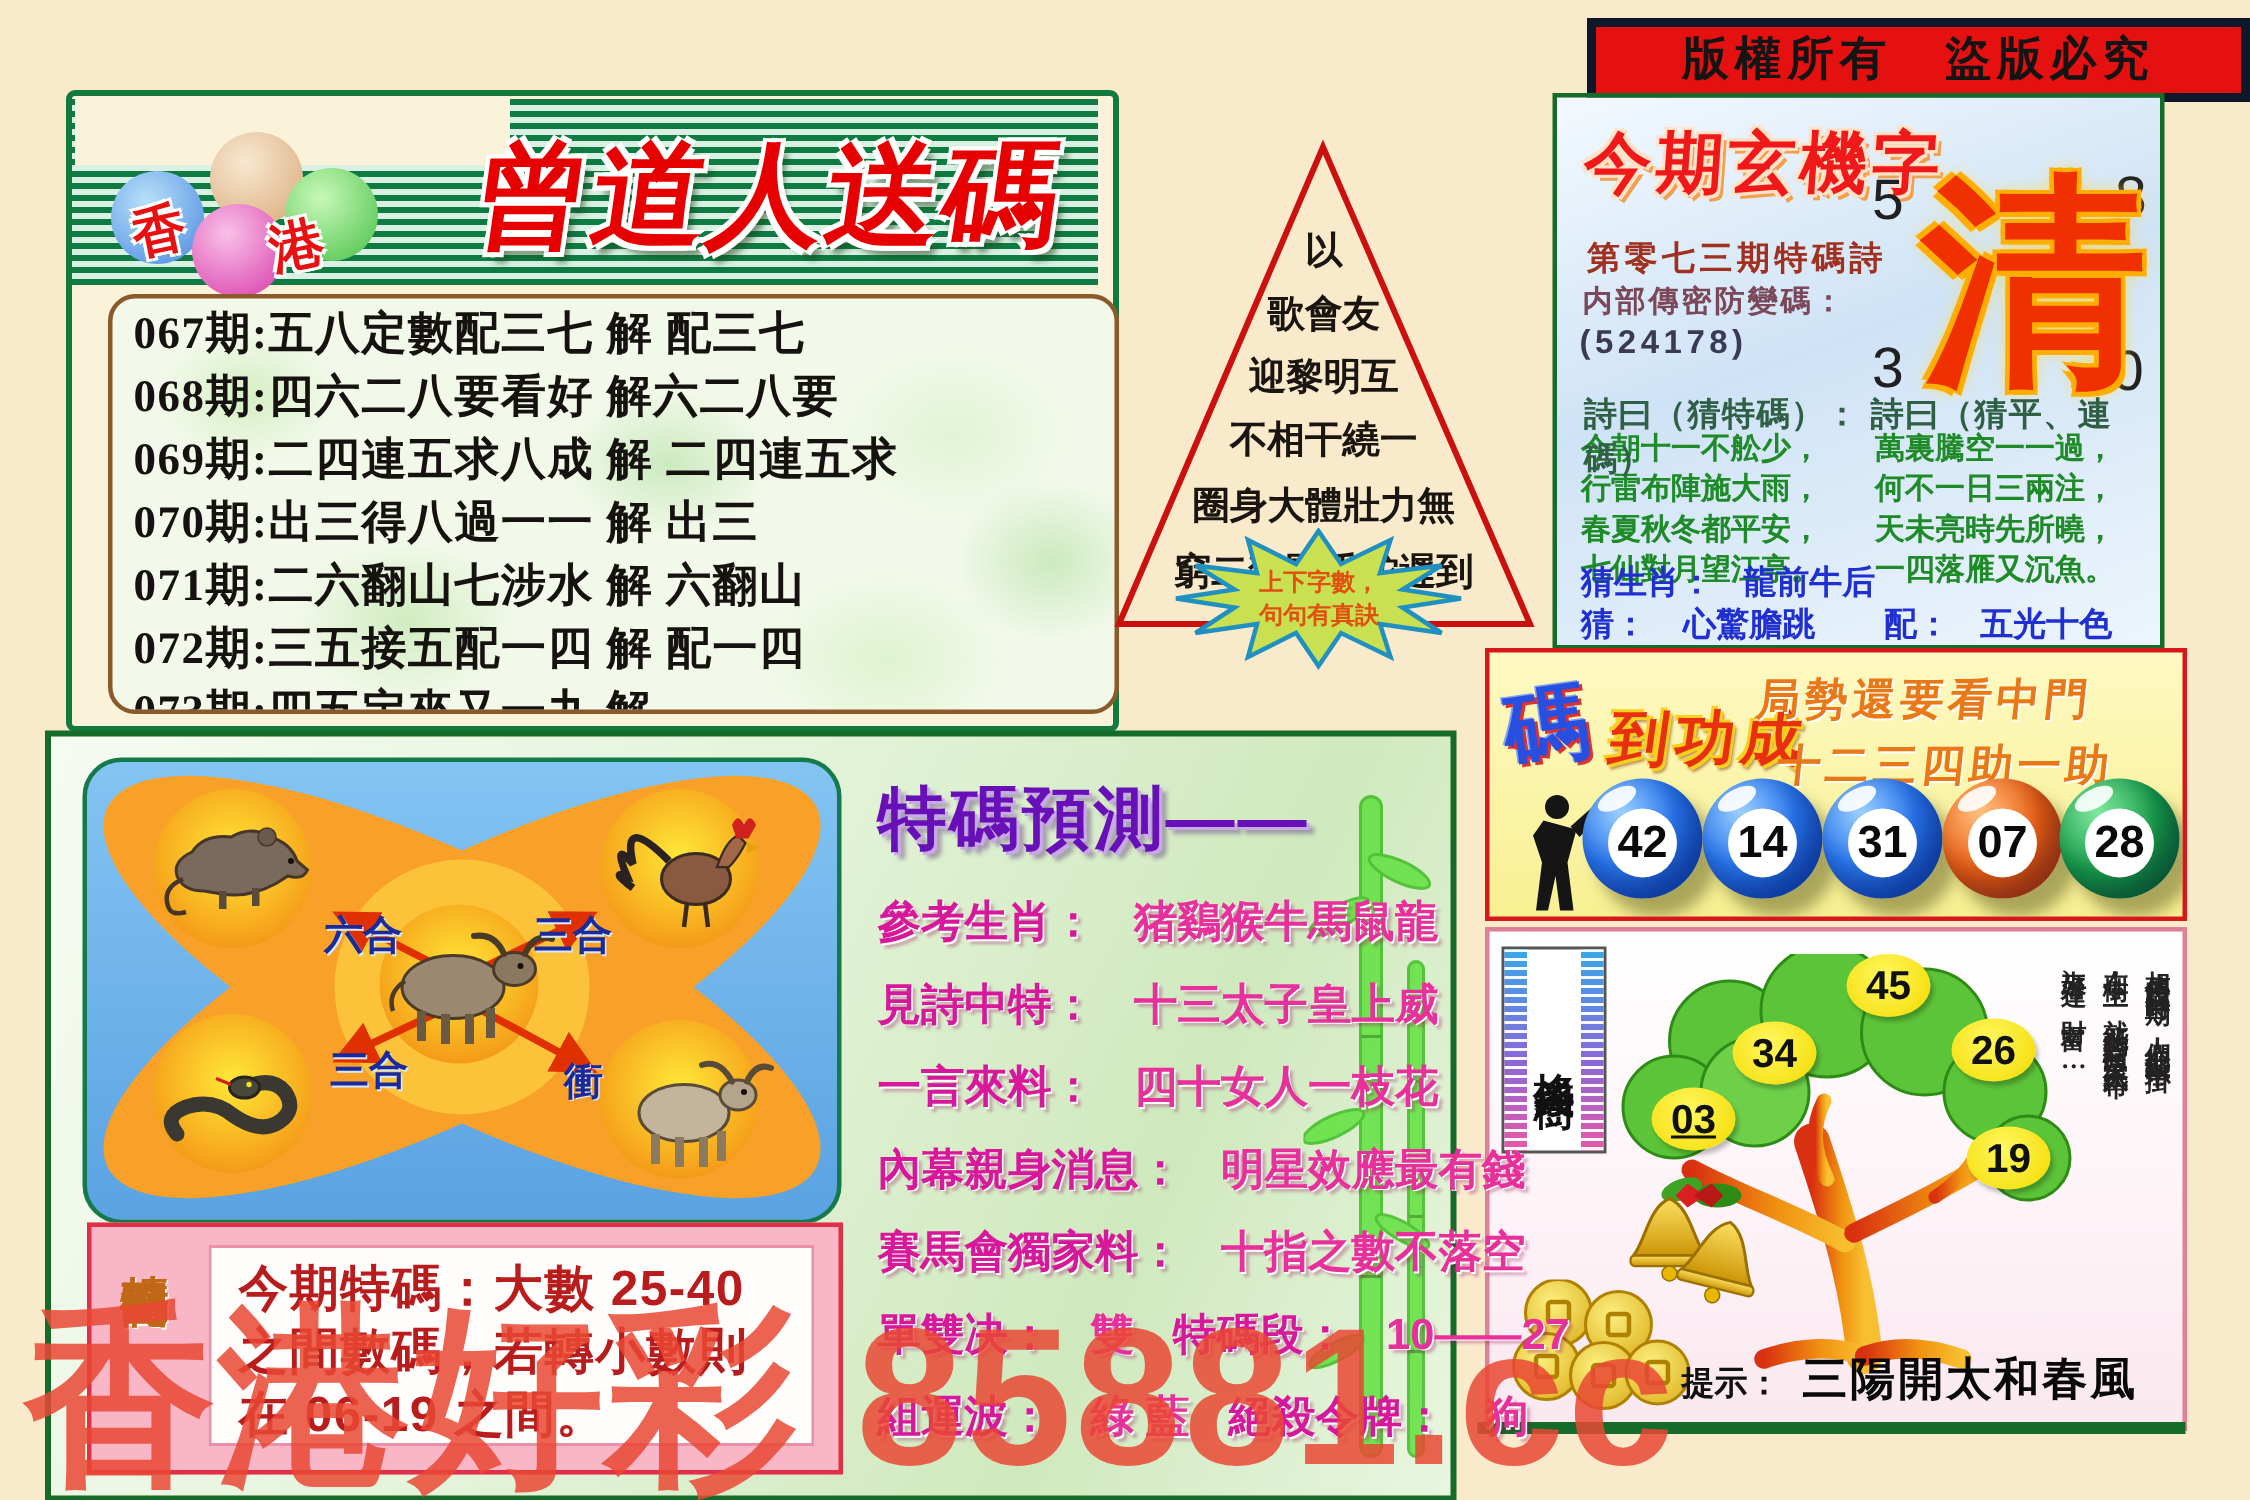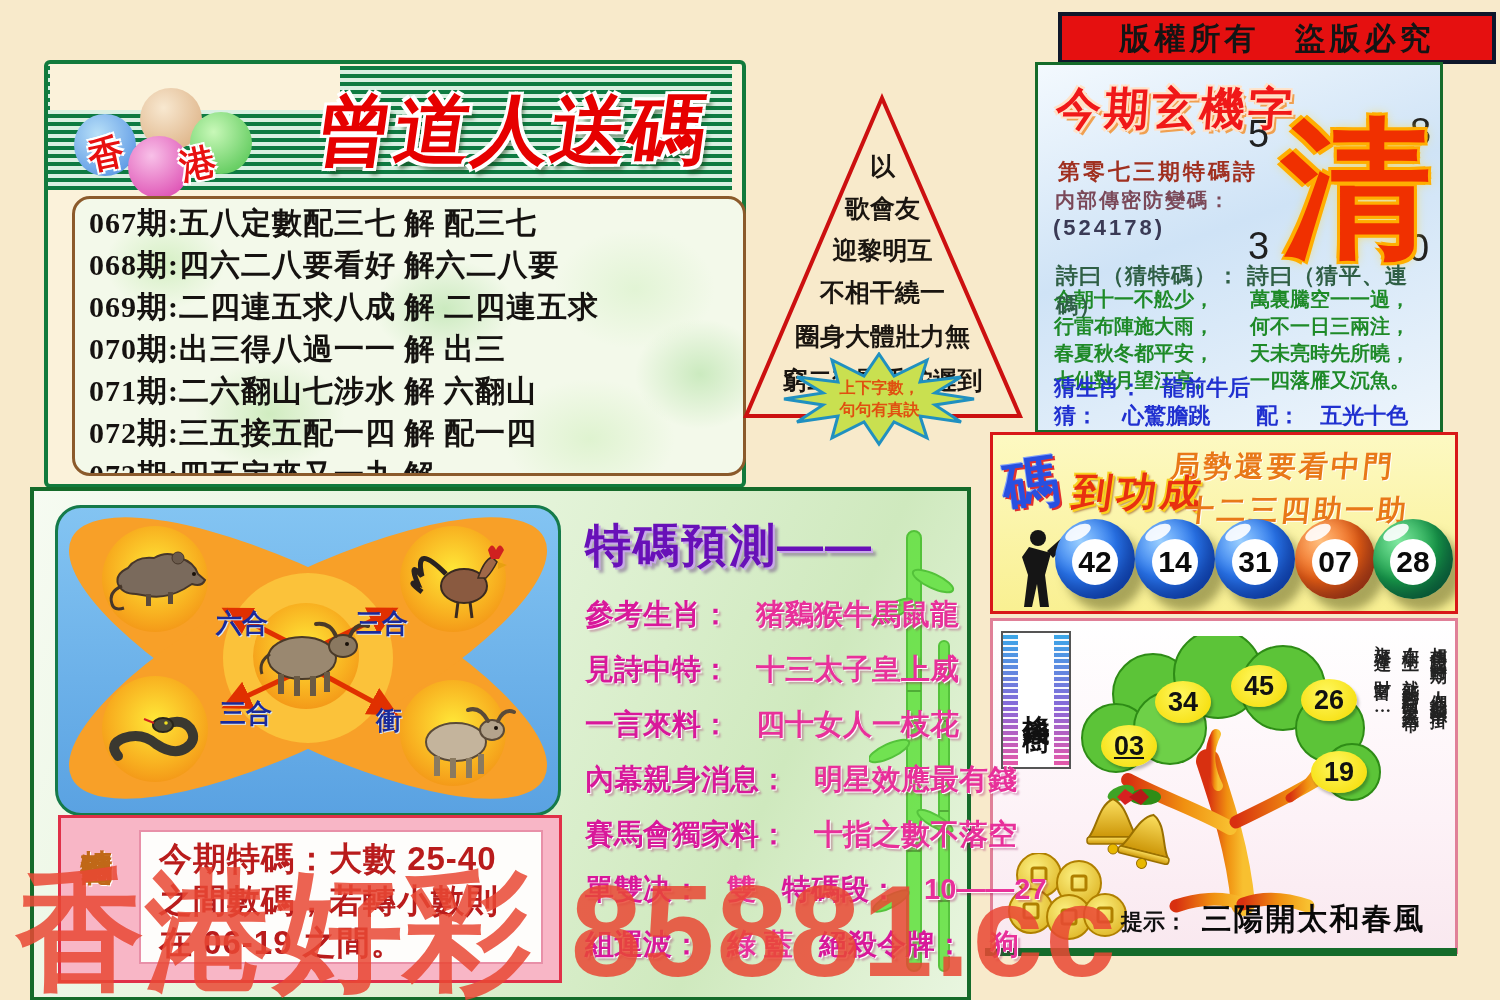--- a/index.html
+++ b/index.html
@@ -1,22 +1,22 @@
 <!DOCTYPE html>
 <html><head>
 <meta charset="utf-8">
 <style>
   html,body{margin:0;padding:0;}
   .page{position:relative;width:1500px;height:1000px;background:#F8EACB;overflow:hidden;
         font-family:"Liberation Sans",sans-serif;}
   .abs{position:absolute;}
 
   
-  .banner{left:1058px;top:12px;width:430px;height:44px;background:#E51010;border:4px solid #0f172a;
-          display:flex;align-items:flex-end;justify-content:center;}
+  .banner{left:1058px;top:12px;width:430px;height:44px;background:#E51010;border:6px solid #0f172a;
+          display:flex;align-items:flex-start;justify-content:center;}
   .banner span{font-size:31px;font-weight:900;color:#141414;letter-spacing:4px;}
 
   
   .mast{left:44px;top:60px;width:694px;height:420px;border:4px solid #127A3C;border-radius:6px;background:#FBF2DA;}
   .stripes{left:48px;top:66px;width:684px;height:124px;
      background:repeating-linear-gradient(180deg,#0E7B42 0 4px,#D9F0E2 4px 8px);}
   .patch{left:50px;top:66px;width:290px;height:44px;background:#FBF2DA;}
   .title-main{left:290px;top:80px;width:445px;text-align:center;font-size:76px;font-weight:900;
      color:#E60000;transform:skewX(-8deg);letter-spacing:2px;
      text-shadow:-3px -3px 0 #fff,3px -3px 0 #fff,-3px 3px 0 #fff,3px 3px 0 #fff,6px 7px 4px rgba(30,70,30,.55);}
@@ -270,21 +270,21 @@
       <circle cx="294" cy="136" r="28" fill="#5CC438" stroke="#2E8C16" stroke-width="2"></circle>
       <circle cx="112" cy="92" r="36" fill="#6ED048" stroke="#2E8C16" stroke-width="2"></circle>
       <path d="M185 268 C180 215 165 170 150 125" fill="none" stroke="url(#trunkg)" stroke-width="24" stroke-linecap="round"></path>
       <path d="M172 192 C140 174 104 162 70 144" fill="none" stroke="url(#trunkg)" stroke-width="14" stroke-linecap="round"></path>
       <path d="M178 186 C215 168 252 150 284 128" fill="none" stroke="url(#trunkg)" stroke-width="13" stroke-linecap="round"></path>
       <path d="M160 150 C150 130 150 114 158 98" fill="none" stroke="url(#trunkg)" stroke-width="10" stroke-linecap="round"></path>
       <path d="M232 162 C247 152 258 140 263 126" fill="none" stroke="url(#trunkg)" stroke-width="9" stroke-linecap="round"></path>
       <path d="M185 268 C163 260 138 263 118 270" fill="none" stroke="url(#trunkg)" stroke-width="13" stroke-linecap="round"></path>
       <path d="M185 268 C207 260 230 263 250 270" fill="none" stroke="url(#trunkg)" stroke-width="13" stroke-linecap="round"></path>
     </svg>
-    <div class="tnum" style="left:238px;top:44px;">
+    <div class="tnum" style="left:238px;top:15px;">
         <span>45</span>
       </div>
     <div class="tnum" style="left:162px;top:60px;">
         <span>34</span>
       </div>
     <div class="tnum" style="left:308px;top:58px;">
         <span>26</span>
       </div>
     <div class="tnum" style="left:108px;top:104px;text-decoration:underline;">
         <span>03</span>

